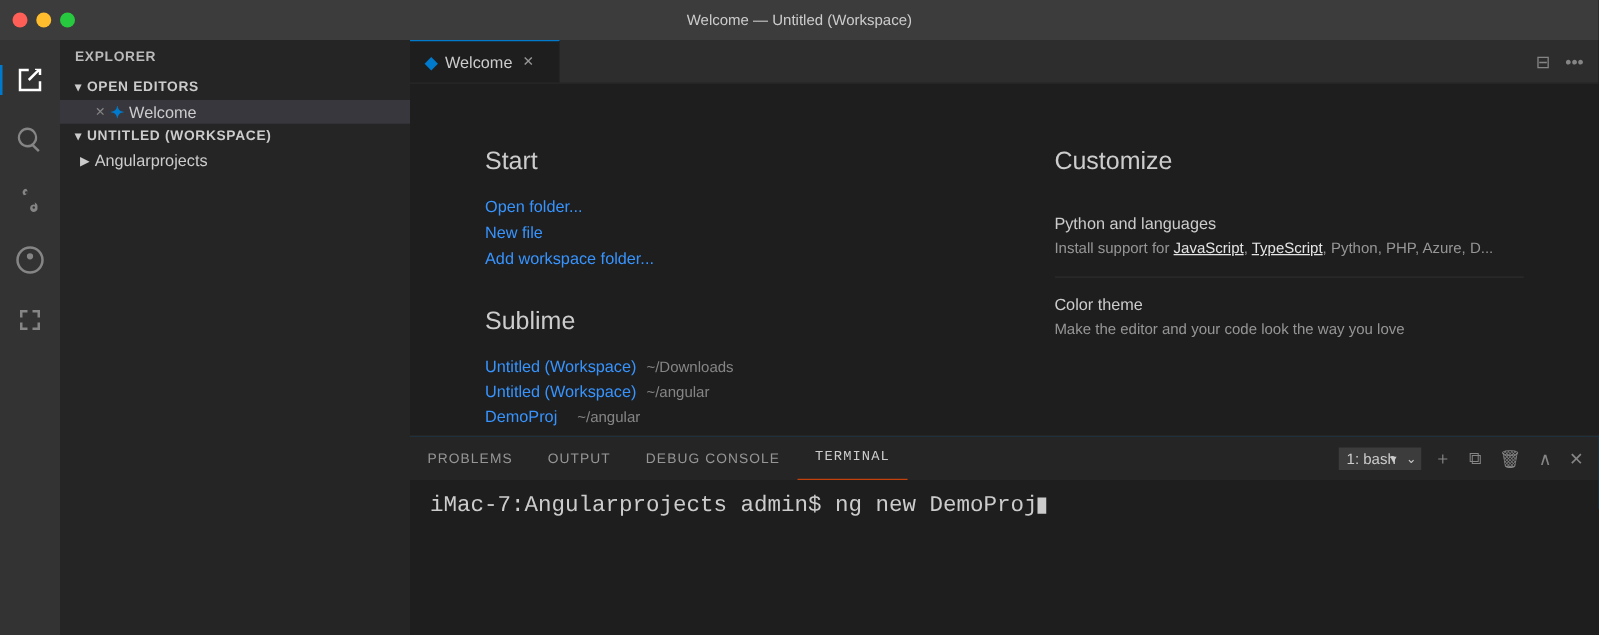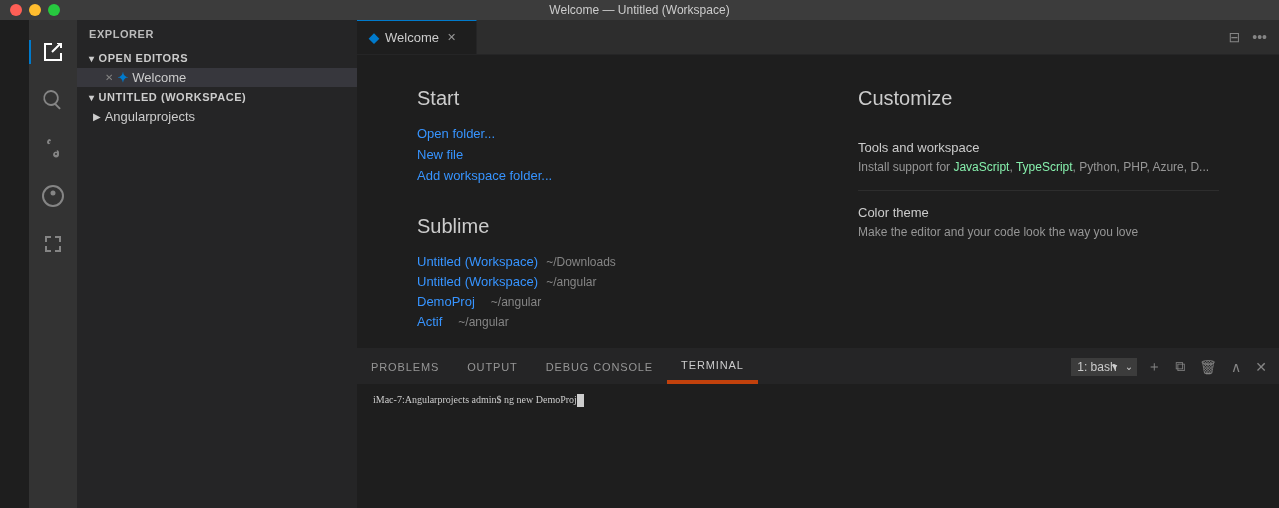--- a/index.html
+++ b/index.html
@@ -10,21 +10,21 @@
       font-family: -apple-system, BlinkMacSystemFont, 'Segoe UI', sans-serif;
       font-size: 13px;
       color: #cccccc;
       overflow: hidden;
       display: flex;
       flex-direction: column;
     }
 
     
     .title-bar {
-      height: 20px;
+      height: 32px;
       background: #3c3c3c;
       display: flex;
       align-items: center;
       justify-content: center;
       position: relative;
       flex-shrink: 0;
     }
     .title-bar-buttons {
       position: absolute;
       left: 10px;
@@ -41,21 +41,20 @@
     .title-text {
       color: #cccccc;
       font-size: 12px;
     }
 
     
     .app-body {
       display: flex;
       flex: 1;
       overflow: hidden;
-      margin-left: 29px;
     }
 
     
     .activity-bar {
       width: 48px;
       background: #333333;
       display: flex;
       flex-direction: column;
       align-items: center;
       padding-top: 8px;
@@ -221,21 +220,21 @@
       display: flex;
       overflow: hidden;
     }
 
     
     .welcome-page {
       flex: 1;
       background: #1e1e1e;
       color: #cccccc;
       display: flex;
-      padding: 32px 60px;
+      padding: 51px 60px;
       overflow-y: auto;
       gap: 80px;
     }
     .welcome-left {
       flex: 1;
       max-width: 400px;
     }
     .welcome-right {
       flex: 1;
       max-width: 450px;
@@ -281,21 +280,22 @@
       font-size: 13px;
       color: #cccccc;
       margin-bottom: 4px;
     }
     .customize-item-desc {
       font-size: 12px;
       color: #969696;
       line-height: 1.4;
     }
     .highlight-link {
-      color: #86efac;
+      color: #e5e5e5;
+      text-decoration: underline;
     }
 
     
     .panel {
       height: 160px;
       background: #0369a1;
       border-top: 1px solid #252526;
       display: flex;
       flex-direction: column;
       flex-shrink: 0;
@@ -317,21 +317,22 @@
       align-items: center;
       padding: 0 14px;
       font-size: 11px;
       color: #969696;
       cursor: pointer;
       text-transform: uppercase;
       letter-spacing: 0.08em;
     }
     .panel-tab.active {
       color: #cccccc;
-      border-bottom: 4px solid #c2410c;
+      border-bottom: 1px solid #c2410c;
+      font-family: Liberation Mono, monospace;
     }
     .panel-actions {
       display: flex;
       align-items: center;
       padding-right: 8px;
       gap: 6px;
     }
     .panel-action-btn {
       color: #858585;
       cursor: pointer;
@@ -362,22 +363,22 @@
       color: #cccccc;
       pointer-events: none;
       font-size: 10px;
     }
 
     
     .terminal-content {
       flex: 1;
       background: #1e1e1e;
       padding: 8px 16px;
-      font-family: Liberation Serif, serif;
-      font-size: 10px;
+      font-family: Liberation Mono, monospace;
+      font-size: 18px;
       color: #cccccc;
     }
     .terminal-line {
       line-height: 1.5;
     }
     .terminal-cursor {
       display: inline-block;
       width: 7px;
       height: 13px;
       background: #cccccc;
@@ -499,21 +500,21 @@
               <span class="recent-name">Actif</span>
               <span class="recent-path" style="margin-left: 8px;">~/angular</span>
             </div>
           </div>
         </div>
 
         <div class="welcome-right">
           <div class="welcome-section-title">Customize</div>
 
           <div class="customize-item">
-            <div class="customize-item-title">Tools and workspace</div>
+            <div class="customize-item-title">Python and languages</div>
             <div class="customize-item-desc">
               <span>Install support for </span><span class="highlight-link">JavaScript</span><span>, </span><span class="highlight-link">TypeScript</span><span>, Python, PHP, Azure, D...</span>
             </div>
           </div>
 
 
           <div class="customize-item">
             <div class="customize-item-title">Color theme</div>
             <div class="customize-item-desc">Make the editor and your code look the way you love</div>
           </div>

